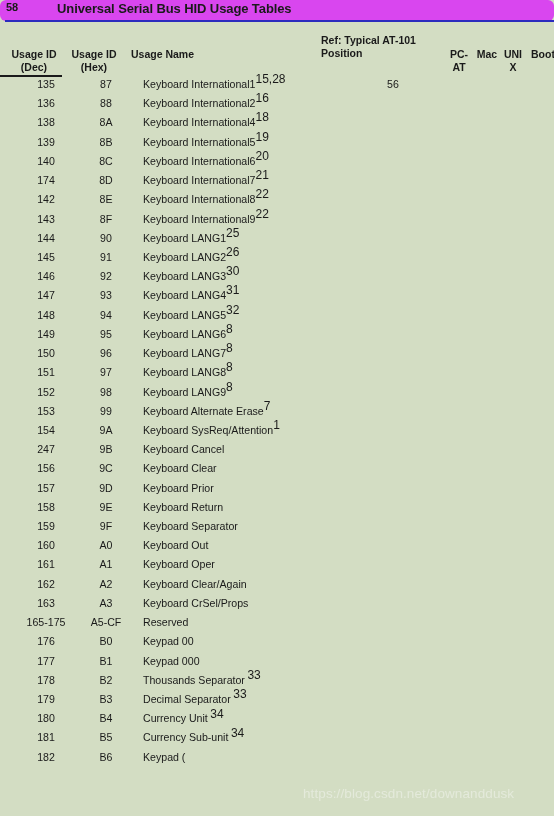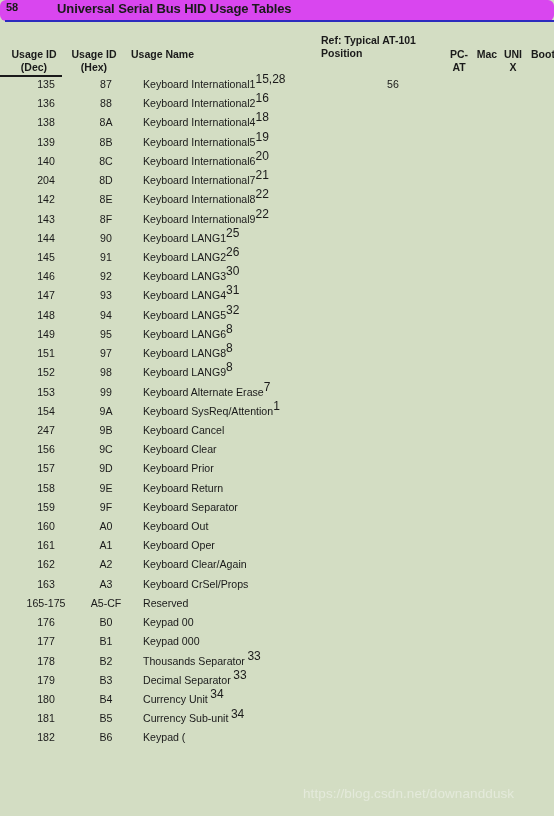--- a/index.html
+++ b/index.html
@@ -192,21 +192,21 @@
         <span class="cell c-name">Keyboard International5<span class="sup">19</span></span>
         <span class="cell c-pos"></span>
       </div>
       <div class="row">
         <span class="cell c-dec">140</span>
         <span class="cell c-hex">8C</span>
         <span class="cell c-name">Keyboard International6<span class="sup">20</span></span>
         <span class="cell c-pos"></span>
       </div>
       <div class="row">
-        <span class="cell c-dec">204</span>
+        <span class="cell c-dec">174</span>
         <span class="cell c-hex">8D</span>
         <span class="cell c-name">Keyboard International7<span class="sup">21</span></span>
         <span class="cell c-pos"></span>
       </div>
       <div class="row">
         <span class="cell c-dec">142</span>
         <span class="cell c-hex">8E</span>
         <span class="cell c-name">Keyboard International8<span class="sup">22</span></span>
         <span class="cell c-pos"></span>
       </div>
@@ -246,20 +246,26 @@
         <span class="cell c-name">Keyboard LANG5<span class="sup">32</span></span>
         <span class="cell c-pos"></span>
       </div>
       <div class="row">
         <span class="cell c-dec">149</span>
         <span class="cell c-hex">95</span>
         <span class="cell c-name">Keyboard LANG6<span class="sup">8</span></span>
         <span class="cell c-pos"></span>
       </div>
       <div class="row">
+        <span class="cell c-dec">150</span>
+        <span class="cell c-hex">96</span>
+        <span class="cell c-name">Keyboard LANG7<span class="sup">8</span></span>
+        <span class="cell c-pos"></span>
+      </div>
+      <div class="row">
         <span class="cell c-dec">151</span>
         <span class="cell c-hex">97</span>
         <span class="cell c-name">Keyboard LANG8<span class="sup">8</span></span>
         <span class="cell c-pos"></span>
       </div>
       <div class="row">
         <span class="cell c-dec">152</span>
         <span class="cell c-hex">98</span>
         <span class="cell c-name">Keyboard LANG9<span class="sup">8</span></span>
         <span class="cell c-pos"></span>

